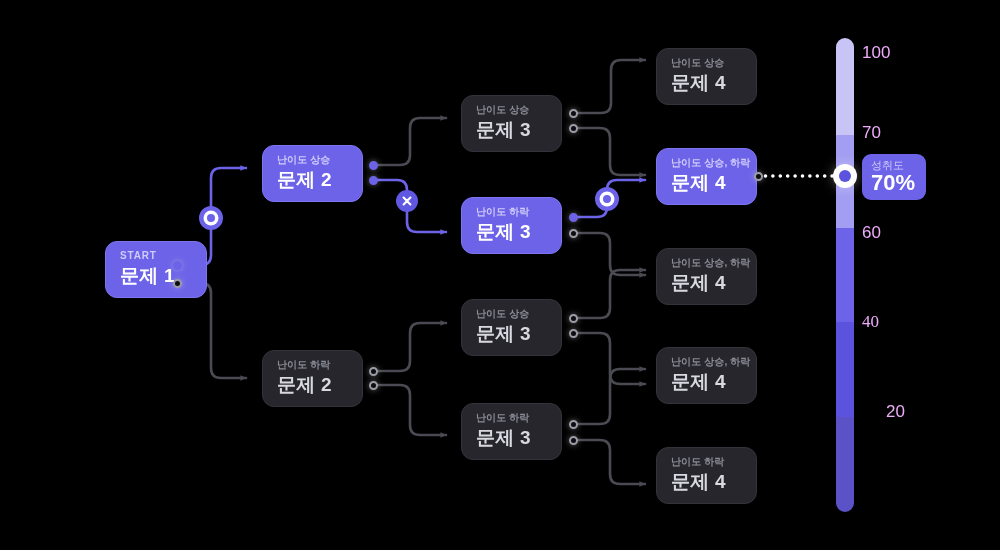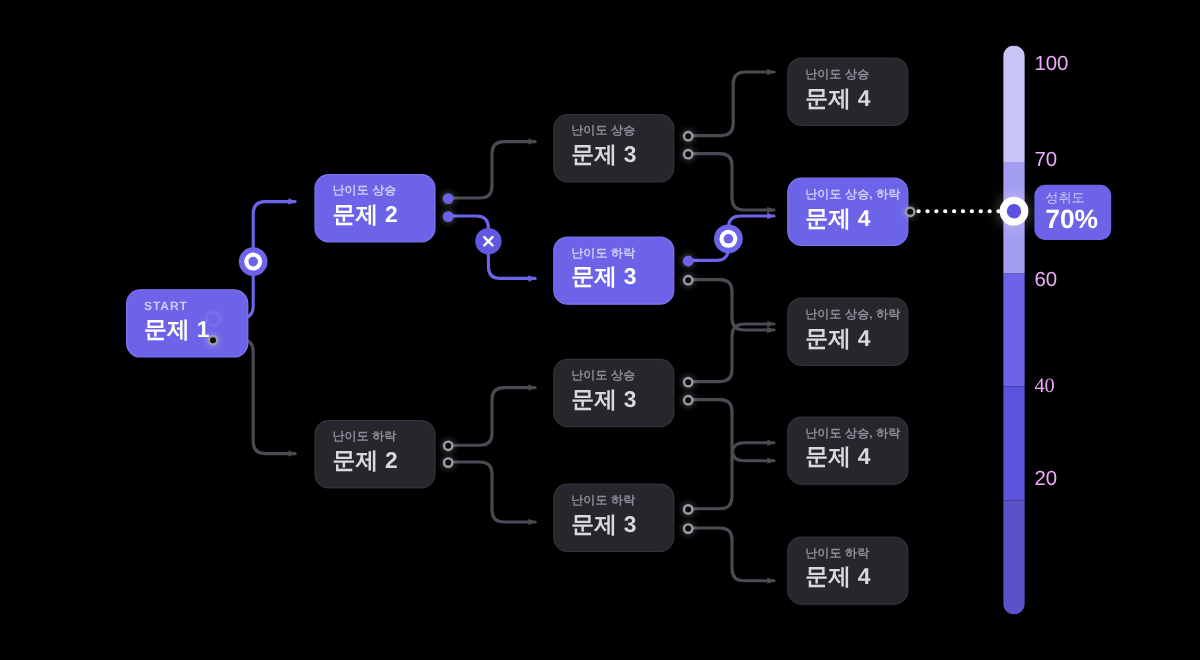--- a/index.html
+++ b/index.html
@@ -381,20 +381,20 @@
     </div>
     <div id="slider-thumb" style="top:138px;">
       <span class="inner"></span>
     </div>
   </div>
 
   <div class="tick-label" style="top:44px;">100</div>
   <div class="tick-label" style="top:124px;">70</div>
   <div class="tick-label" style="top:224px;">60</div>
   <div class="tick-label" style="top:313px;font-family:Liberation Serif, serif;">40</div>
-  <div class="tick-label" style="top:390px;">20</div>
+  <div class="tick-label" style="top:403px;margin-left:24px;">20</div>
 
   <div id="score-badge">
     <div class="lbl">성취도</div>
     <div class="val">70%</div>
   </div>
 
 </div>
 
 </body></html>

